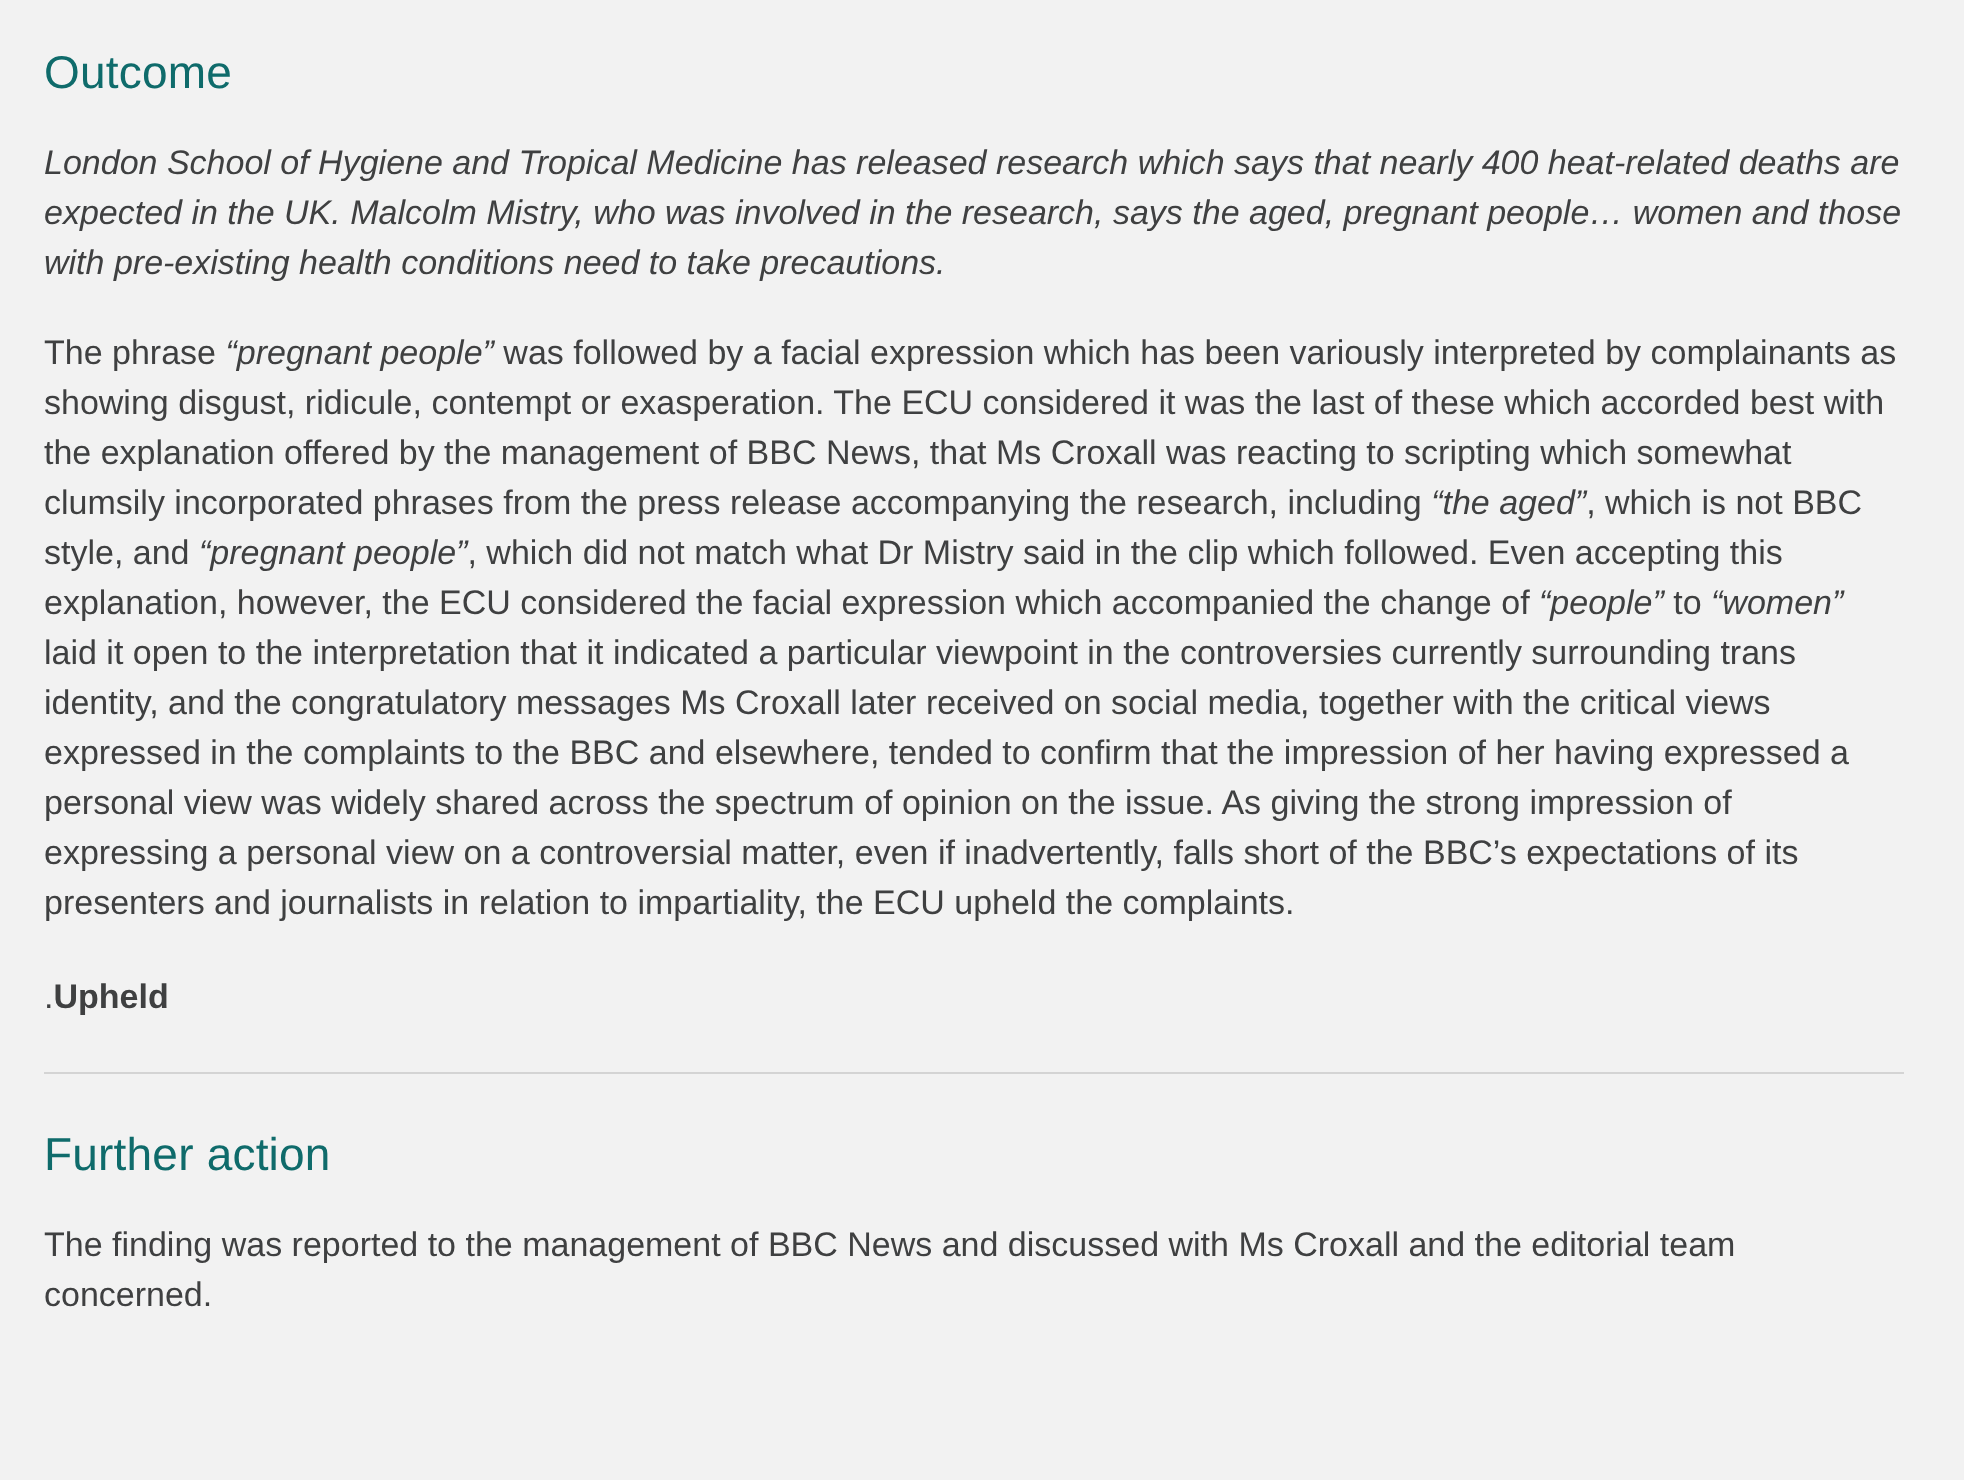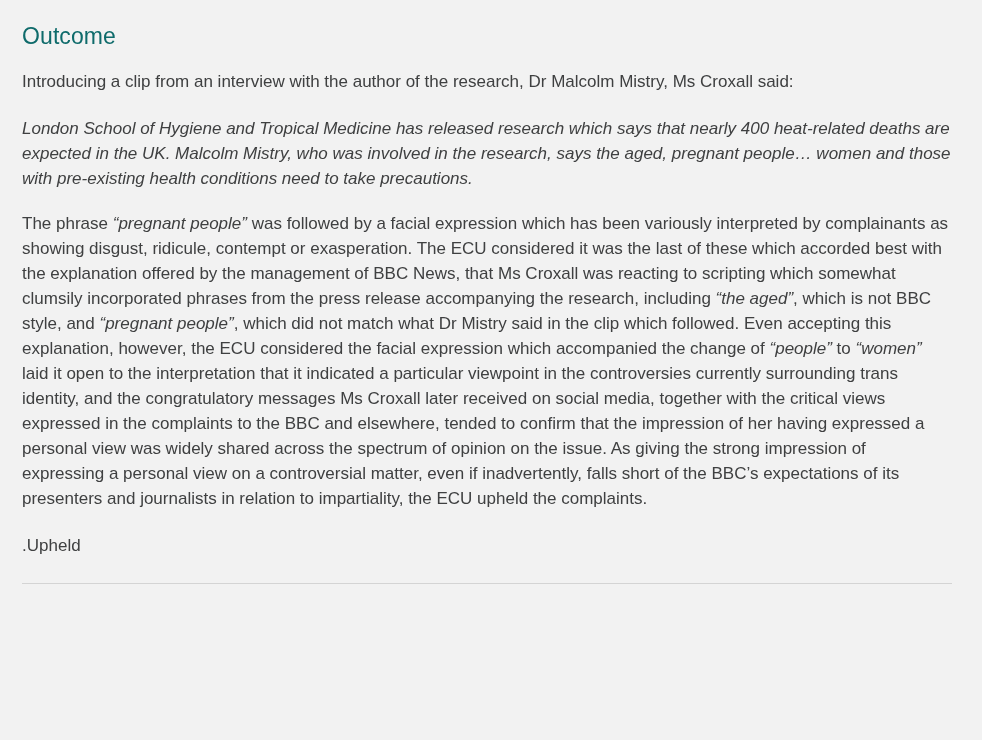--- a/index.html
+++ b/index.html
@@ -43,41 +43,45 @@
     margin-bottom: 22px;
   }
   .em-italic {
     font-style: italic;
     text-align: right;
   }
   p.verdict {
     margin-bottom: 24px;
   }
   p.verdict .verdict-label {
-    font-weight: normal;
+    font-weight: bold;
   }
   hr.divider {
     border: none;
     border-top: 1px solid #d4d4d4;
     margin: 16px 0 26px 0;
   }
 </style>
 </head>
 <body>
 
 <div class="page">
 
   <section>
     <h2 class="section-heading">Outcome</h2>
 
-    <p class="body-copy">Introducing a clip from an interview with the author of the research, Dr Malcolm Mistry, Ms Croxall said:</p>
 
     <p class="quote">London School of Hygiene and Tropical Medicine has released research which says that nearly 400 heat-related deaths are expected in the UK.  Malcolm Mistry, who was involved in the research, says the aged, pregnant people… women and those with pre-existing health conditions need to take precautions.</p>
 
     <p class="body-copy"><span>The phrase </span><span class="em-italic">“pregnant people”</span><span> was followed by a facial expression which has been variously interpreted by complainants as showing disgust, ridicule, contempt or exasperation.  The ECU considered it was the last of these which accorded best with the explanation offered by the management of BBC News, that Ms Croxall was reacting to scripting which somewhat clumsily incorporated phrases from the press release accompanying the research, including </span><span class="em-italic">“the aged”</span><span>, which is not BBC style, and </span><span class="em-italic">“pregnant people”</span><span>, which did not match what Dr Mistry said in the clip which followed.  Even accepting this explanation, however, the ECU considered the facial expression which accompanied the change of </span><span class="em-italic">“people”</span><span> to </span><span class="em-italic">“women”</span><span> laid it open to the interpretation that it indicated a particular viewpoint in the controversies currently surrounding trans identity, and the congratulatory messages Ms Croxall later received on social media, together with the critical views expressed in the complaints to the BBC and elsewhere, tended to confirm that the impression of her having expressed a personal view was widely shared across the spectrum of opinion on the issue.   As giving the strong impression of expressing a personal view on a controversial matter, even if inadvertently, falls short of the BBC’s expectations of its presenters and journalists in relation to impartiality, the ECU upheld the complaints.</span></p>
 
     <p class="verdict"><span>.</span><span class="verdict-label">Upheld</span></p>
   </section>
 
   <hr class="divider">
 
+  <section>
+    <h2 class="section-heading">Further action</h2>
+
+    <p class="body-copy">The finding was reported to the management of BBC News and discussed with Ms Croxall and the editorial team concerned.</p>
+  </section>
 
 </div>
 
 </body></html>

